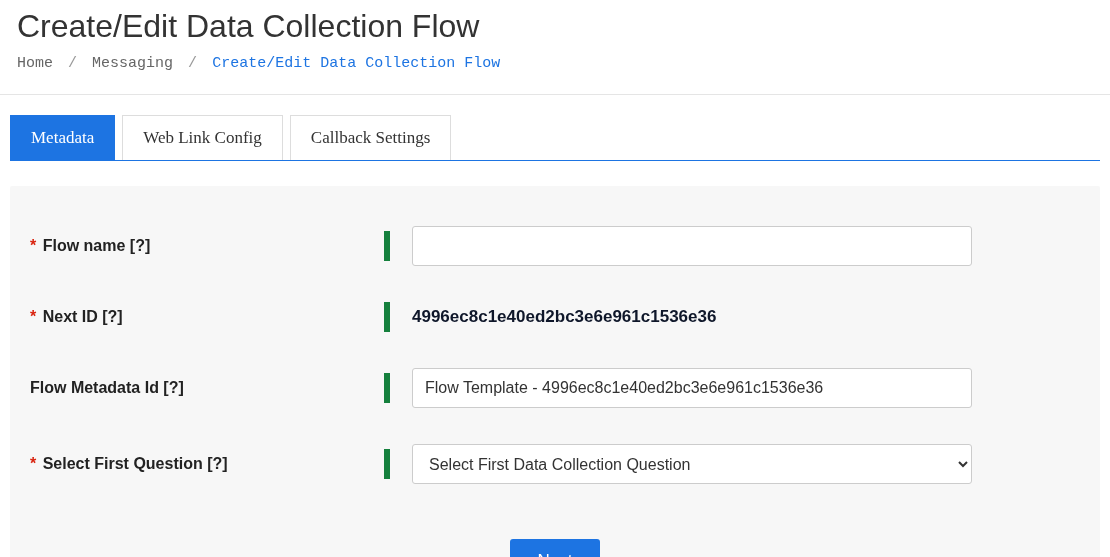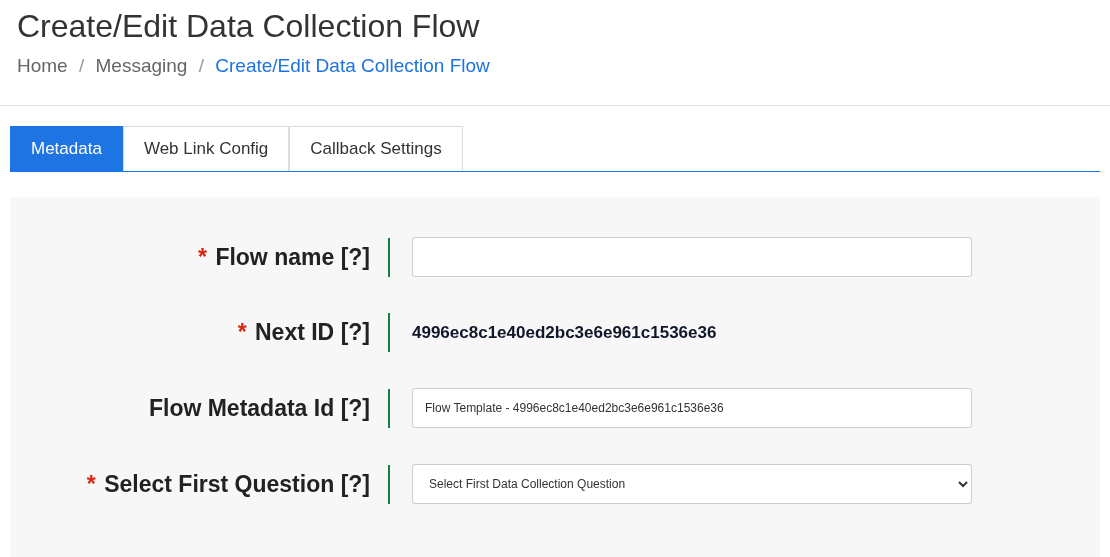--- a/index.html
+++ b/index.html
@@ -15,23 +15,24 @@
     .page-header {
       padding: 0 17px;
     }
     .page-title {
       font-size: 32px;
       font-weight: 400;
       color: #333;
       margin: 8px 0 10px 0;
     }
     .breadcrumb {
-      font-size: 19px;
-      margin-bottom: 28px;
+      font-size: 15px;
+      margin-bottom: 22px;
       color: #666;
+      font-family: Liberation Mono, monospace;
     }
     .breadcrumb a {
       color: #666;
       text-decoration: none;
     }
     .breadcrumb .current {
       color: #1d74e2;
     }
     .breadcrumb .sep {
       margin: 0 6px;
@@ -50,21 +51,22 @@
       border-bottom: 1px solid #1d74e2;
     }
     .tab {
       padding: 12px 20px;
       font-size: 17px;
       color: #333;
       border: 1px solid #ddd;
       border-bottom: none;
       background: #fff;
       cursor: pointer;
-      margin-right: 0;
+      margin-right: 7px;
+      font-family: Liberation Serif, serif;
     }
     .tab.active {
       background: #1d74e2;
       color: #fff;
       border-color: #1d74e2;
     }
     .panel {
       background: #f7f7f7;
       padding: 40px 20px 30px 20px;
       margin-top: 25px;
@@ -73,44 +75,43 @@
     .form-row {
       display: flex;
       align-items: center;
       margin-bottom: 36px;
     }
     .form-row:last-of-type {
       margin-bottom: 0;
     }
     .label-col {
       width: 360px;
-      text-align: right;
       padding-right: 18px;
-      font-size: 23px;
+      font-size: 16px;
       font-weight: 600;
       color: #222;
-      border-right: 2px solid #15803d;
+      border-right: 6px solid #15803d;
       padding-top: 6px;
       padding-bottom: 6px;
     }
     .label-col .req {
       color: #d9230f;
       margin-right: 2px;
     }
     .label-col .help {
       font-weight: 600;
     }
     .field-col {
       flex: 0 0 560px;
       padding-left: 22px;
     }
     .text-input, .select-input {
       width: 560px;
       height: 40px;
-      font-size: 12px;
+      font-size: 16px;
       padding: 6px 12px;
       border: 1px solid #ccc;
       border-radius: 3px;
       background: #fff;
       color: #333;
     }
     .select-input {
       appearance: auto;
     }
     .static-value {

